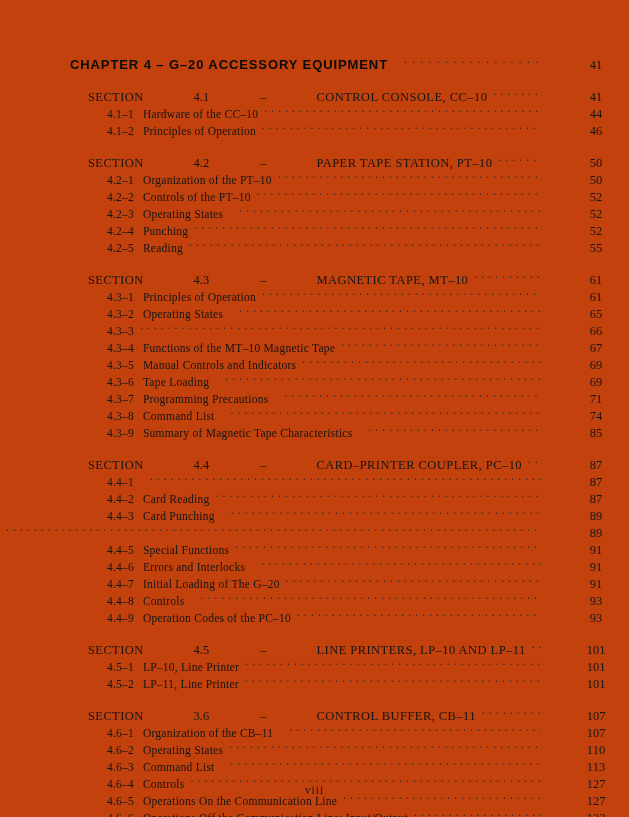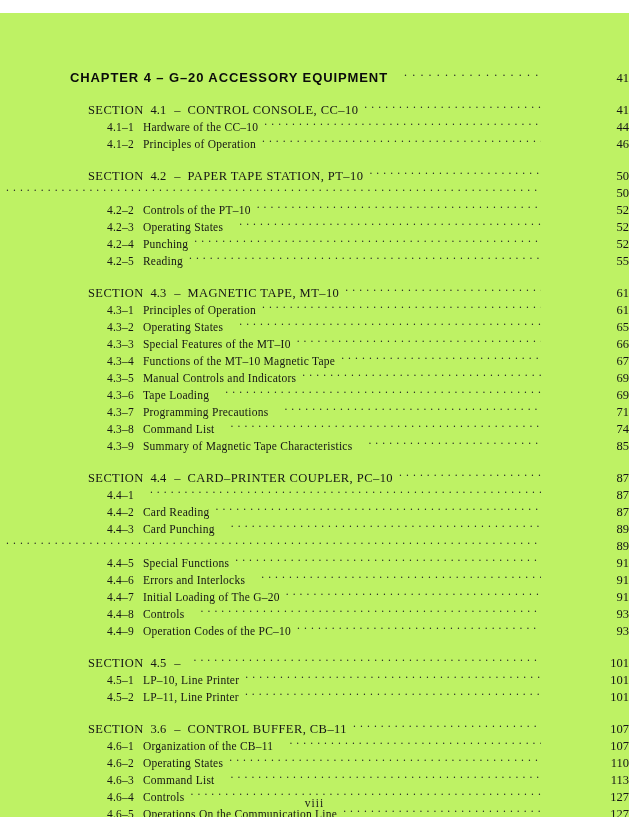--- a/index.html
+++ b/index.html
@@ -13,22 +13,21 @@
     font-family: "Liberation Serif", serif;
     color: #151515;
     overflow: hidden;
     position: relative;
   }
 
   
   .page {
     position: absolute;
     inset: 0;
-    background: #bef264;
-    margin-top: 13px;
+    background: #c2410c;
   }
 
   .toc {
     position: absolute;
     left: 0;
     top: 0;
     width: 629px;
     padding-top: 52px;
     box-sizing: border-box;
   }
@@ -43,21 +42,21 @@
   .row {
     display: flex;
     align-items: baseline;
     height: 17px;
     line-height: 17px;
     white-space: nowrap;
   }
 
   
   .row.lvl-chapter .label-wrap { padding-left: 70px; }
-  .row.lvl-section .label-wrap { padding-left: 88px; }
+  .row.lvl-section .label-wrap { padding-left: 88px; gap: 43px; }
   .row.lvl-item    .label-wrap { padding-left: 107px; }
 
   .label-wrap {
     display: flex;
     align-items: baseline;
     flex: 0 1 auto;
     min-width: 0;
     box-sizing: border-box;
   }
 
@@ -81,21 +80,21 @@
     white-space: nowrap;
   }
 
   .pageno {
     flex: 0 0 84px;
     width: 84px;
     padding-left: 18px;
     box-sizing: border-box;
     font-size: 12.5px;
     color: #161616;
-    text-align: right;
+    text-align: center;
   }
 
   
   .lvl-chapter .title {
     font-family: "Liberation Sans", sans-serif;
     font-weight: bold;
     font-size: 13px;
     letter-spacing: 0.9px;
     color: #0b0b0b;
   }
@@ -199,20 +198,24 @@
           <div class="label-wrap">
             <span class="sec-word">SECTION</span>
             <span class="sec-num">4.2</span>
             <span class="dash">–</span>
             <span class="title">PAPER TAPE STATION, PT–10</span>
           </div>
           <span class="leader"></span>
           <span class="pageno">50</span>
         </div>
         <div class="row lvl-item">
+          <div class="label-wrap">
+            <span class="item-num">4.2–1</span>
+            <span class="title">Organization of the PT–10</span>
+          </div>
           <span class="leader"></span>
           <span class="pageno">50</span>
         </div>
         <div class="row lvl-item">
           <div class="label-wrap">
             <span class="item-num">4.2–2</span>
             <span class="title">Controls of the PT–10</span>
           </div>
           <span class="leader"></span>
           <span class="pageno">52</span>
@@ -265,21 +268,20 @@
           <div class="label-wrap">
             <span class="item-num">4.3–2</span>
             <span class="title">Operating States</span>
           </div>
           <span class="leader"></span>
           <span class="pageno">65</span>
         </div>
         <div class="row lvl-item">
           <div class="label-wrap">
             <span class="item-num">4.3–3</span>
-            <span class="title">Special Features of the MT–I0</span>
           </div>
           <span class="leader"></span>
           <span class="pageno">66</span>
         </div>
         <div class="row lvl-item">
           <div class="label-wrap">
             <span class="item-num">4.3–4</span>
             <span class="title">Functions of the MT–10 Magnetic Tape</span>
           </div>
           <span class="leader"></span>
@@ -404,20 +406,21 @@
           <span class="leader"></span>
           <span class="pageno">93</span>
         </div>
       </div>
       <div class="group">
         <div class="row lvl-section">
           <div class="label-wrap">
             <span class="sec-word">SECTION</span>
             <span class="sec-num">4.5</span>
             <span class="dash">–</span>
+            <span class="title">LINE PRINTERS, LP–10 AND LP–11</span>
           </div>
           <span class="leader"></span>
           <span class="pageno">101</span>
         </div>
         <div class="row lvl-item">
           <div class="label-wrap">
             <span class="item-num">4.5–1</span>
             <span class="title">LP–10, Line Printer</span>
           </div>
           <span class="leader"></span>

